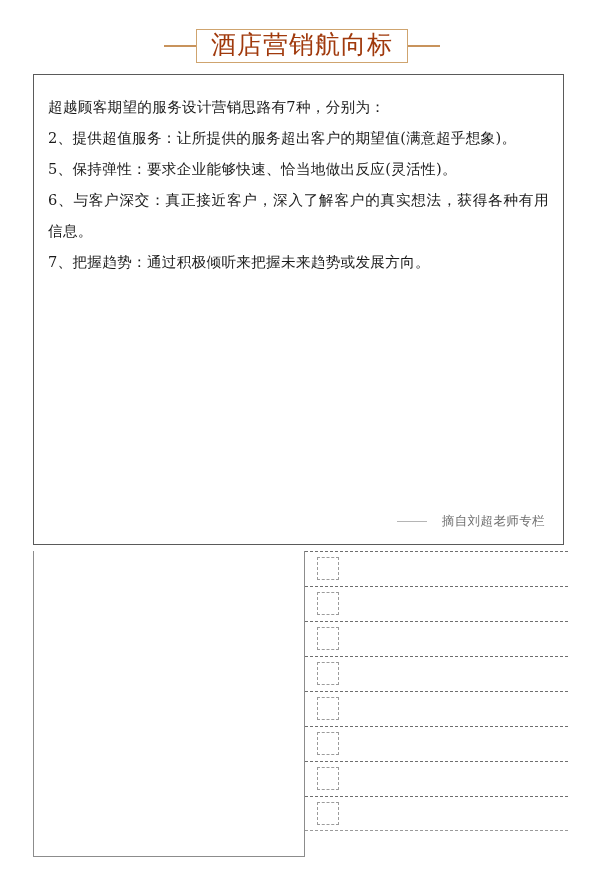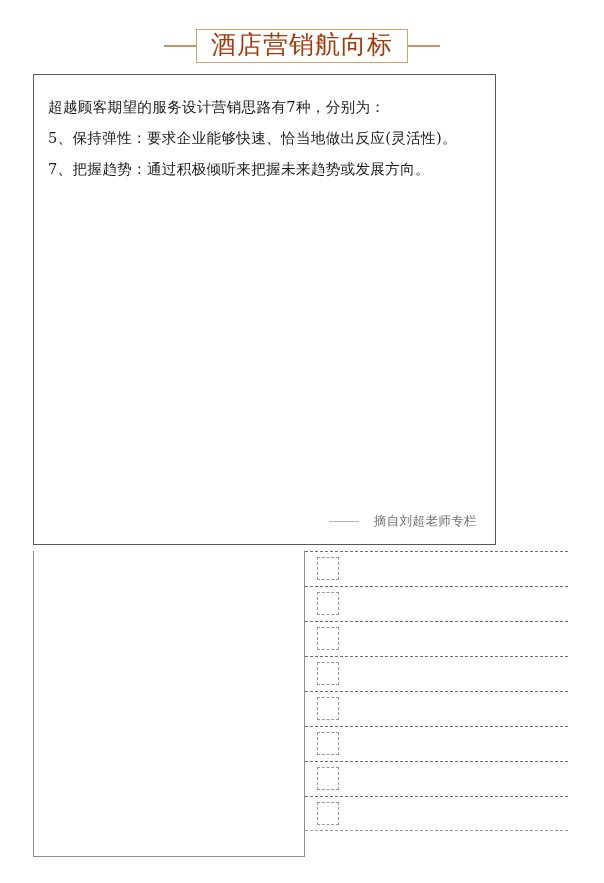--- a/index.html
+++ b/index.html
@@ -48,21 +48,21 @@
     color: #a0390c;
     font-weight: 400;
     white-space: nowrap;
   }
 
   
   .article-box {
     position: absolute;
     left: 33px;
     top: 74px;
-    width: 463px;
+    width: 531px;
     height: 471px;
     border: 1.5px solid #5a5a5a;
     box-sizing: border-box;
     background: #fff;
     padding: 16px 14px 0 14px;
   }
   .article-body {
     font-family: "DejaVu Serif", "Liberation Serif", serif;
     font-size: 14.6px;
     line-height: 31px;
@@ -157,21 +157,23 @@
   <div class="title-rule left"></div>
   <div class="title-box">
     <span class="title-text">酒店营销航向标</span>
   </div>
   <div class="title-rule right"></div>
 </div>
 
 <div class="article-box">
   <div class="article-body">
     <p>超越顾客期望的服务设计营销思路有7种，分别为：</p>
+    <p>2、提供超值服务：让所提供的服务超出客户的期望值(满意超乎想象)。</p>
     <p>5、保持弹性：要求企业能够快速、恰当地做出反应(灵活性)。</p>
+    <p>6、与客户深交：真正接近客户，深入了解客户的真实想法，获得各种有用信息。</p>
     <p>7、把握趋势：通过积极倾听来把握未来趋势或发展方向。</p>
   </div>
   <div class="attribution-wrap">
     <span class="attribution-rule"></span>
     <span class="attribution-text">摘自刘超老师专栏</span>
   </div>
 </div>
 
 <div class="lower-panel">
   <div class="lower-left-box">

